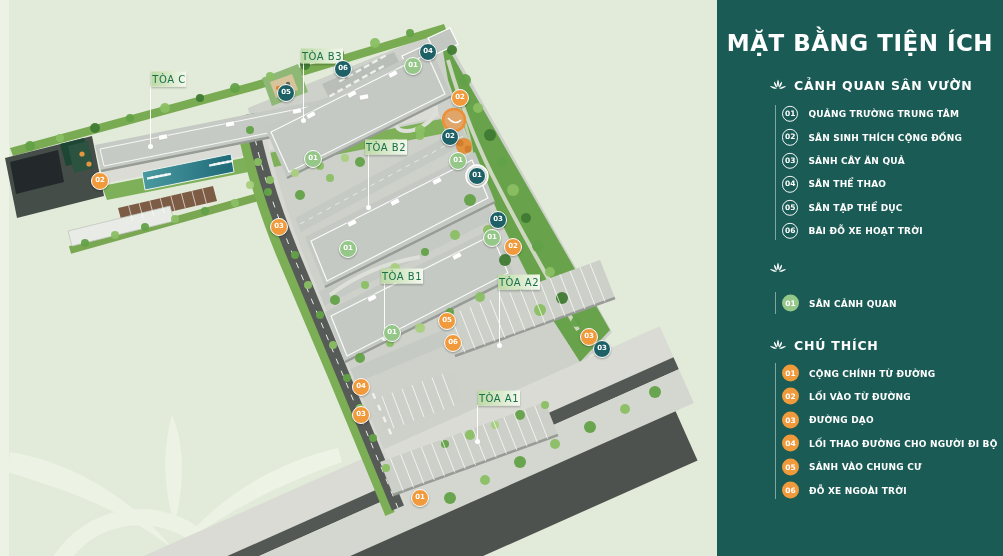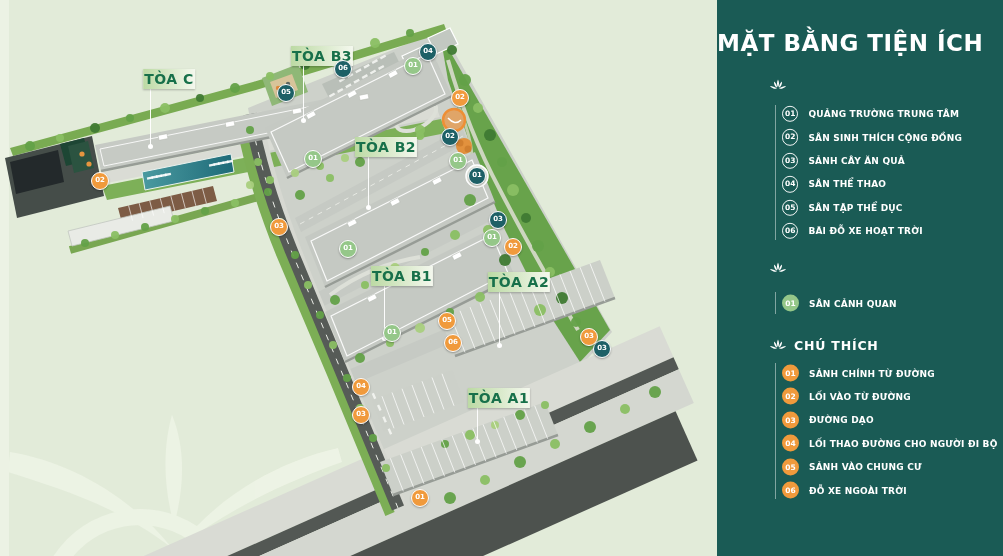--- a/index.html
+++ b/index.html
@@ -10,29 +10,29 @@
   
   .marker{position:absolute;width:16px;height:16px;border-radius:50%;
           border:1.5px solid #fff;color:#fff;font-weight:bold;font-size:7px;line-height:15px;
           text-align:center;transform:translate(-50%,-50%);box-shadow:0 1px 2px rgba(0,0,0,.3);}
   .marker.teal{background:var(--marker-teal,#1d6066);}
   .marker.green{background:var(--badge-green,#95c789);}
   .marker.orange{background:var(--orange,#f09a3c);}
   
   .tag{position:absolute;transform:translate(-50%,-50%);
        background:linear-gradient(90deg,#bcdaa4,#f4f8ee);color:var(--tag-text,#17704a);
-       font-weight:bold;font-size:14px;letter-spacing:.5px;padding:2px 1px;white-space:nowrap;
+       font-weight:normal;font-size:10px;letter-spacing:.5px;padding:2px 1px;white-space:nowrap;
        box-shadow:0 1px 2px rgba(0,0,0,.25);}
   .leader{position:absolute;width:1px;background:rgba(255,255,255,.95);}
   .leader:after{content:"";position:absolute;left:-2px;bottom:-3px;width:5px;height:5px;
        border-radius:50%;background:#fff;}
   
   .panel{position:absolute;left:717px;top:0;width:286px;height:556px;
          background:var(--panel-bg,#1a5b55);color:#fff;}
-  .panel-title{position:absolute;top:30px;left:0;width:100%;text-align:left;
+  .panel-title{position:absolute;top:30px;left:0;width:100%;text-align:center;
          font-size:23px;font-weight:bold;letter-spacing:.5px;}
   .sec-header{position:absolute;display:flex;align-items:center;gap:7px;left:52px;
          font-size:12.5px;font-weight:bold;letter-spacing:.8px;transform:translateY(-50%);}
   .sec-header svg{width:18px;height:13px;flex:none;}
   .legend-row{position:absolute;left:65px;display:flex;align-items:center;gap:10px;
          transform:translateY(-50%);}
   .badge{width:17px;height:17px;border-radius:50%;flex:none;text-align:center;
          font-size:7.5px;font-weight:bold;line-height:17px;color:#fff;}
   .badge.outline{border:1.3px solid rgba(255,255,255,.95);width:14.4px;height:14.4px;line-height:14.4px;background:transparent;}
   .badge.green{background:var(--badge-green,#95c789);}
@@ -376,20 +376,21 @@
         <path d="M1,8 C3.5,8 6.5,9 9,11 C6,11.5 3,10.5 1,8 Z"></path>
         <path d="M19,8 C16.5,8 13.5,9 11,11 C14,11.5 17,10.5 19,8 Z"></path>
       </symbol>
     </svg>
     <div class="panel-title">MẶT BẰNG TIỆN ÍCH</div>
     <div id="legend">
         <div class="sec-header" style="top: 85px;">
           <svg fill="#fff">
             <use href="#lotus"></use>
           </svg>
+          <span>CẢNH QUAN SÂN VƯỜN</span>
         </div>
         <div class="sep" style="top: 105px; height: 135px;"></div>
         <div class="legend-row" style="top: 114px;">
           <span class="badge outline">01</span>
           <span class="legend-label">QUẢNG TRƯỜNG TRUNG TÂM</span>
         </div>
         <div class="legend-row" style="top: 137.4px;">
           <span class="badge outline">02</span>
           <span class="legend-label">SÂN SINH THÍCH CỘNG ĐỒNG</span>
         </div>
@@ -421,21 +422,21 @@
         </div>
         <div class="sec-header" style="top: 345px; align-items: center;">
           <svg fill="#fff">
             <use href="#lotus"></use>
           </svg>
           <span>CHÚ THÍCH</span>
         </div>
         <div class="sep" style="top: 363px; height: 136px;"></div>
         <div class="legend-row" style="top: 373px;">
           <span class="badge orange">01</span>
-          <span class="legend-label">SẢNH CHÍNH TỪ ĐƯỜNG</span>
+          <span class="legend-label">CỘNG CHÍNH TỪ ĐƯỜNG</span>
         </div>
         <div class="legend-row" style="top: 396.4px;">
           <span class="badge orange">02</span>
           <span class="legend-label">LỐI VÀO TỪ ĐƯỜNG</span>
         </div>
         <div class="legend-row" style="top: 419.8px;">
           <span class="badge orange">03</span>
           <span class="legend-label">ĐƯỜNG DẠO</span>
         </div>
         <div class="legend-row" style="top: 443.2px;">

